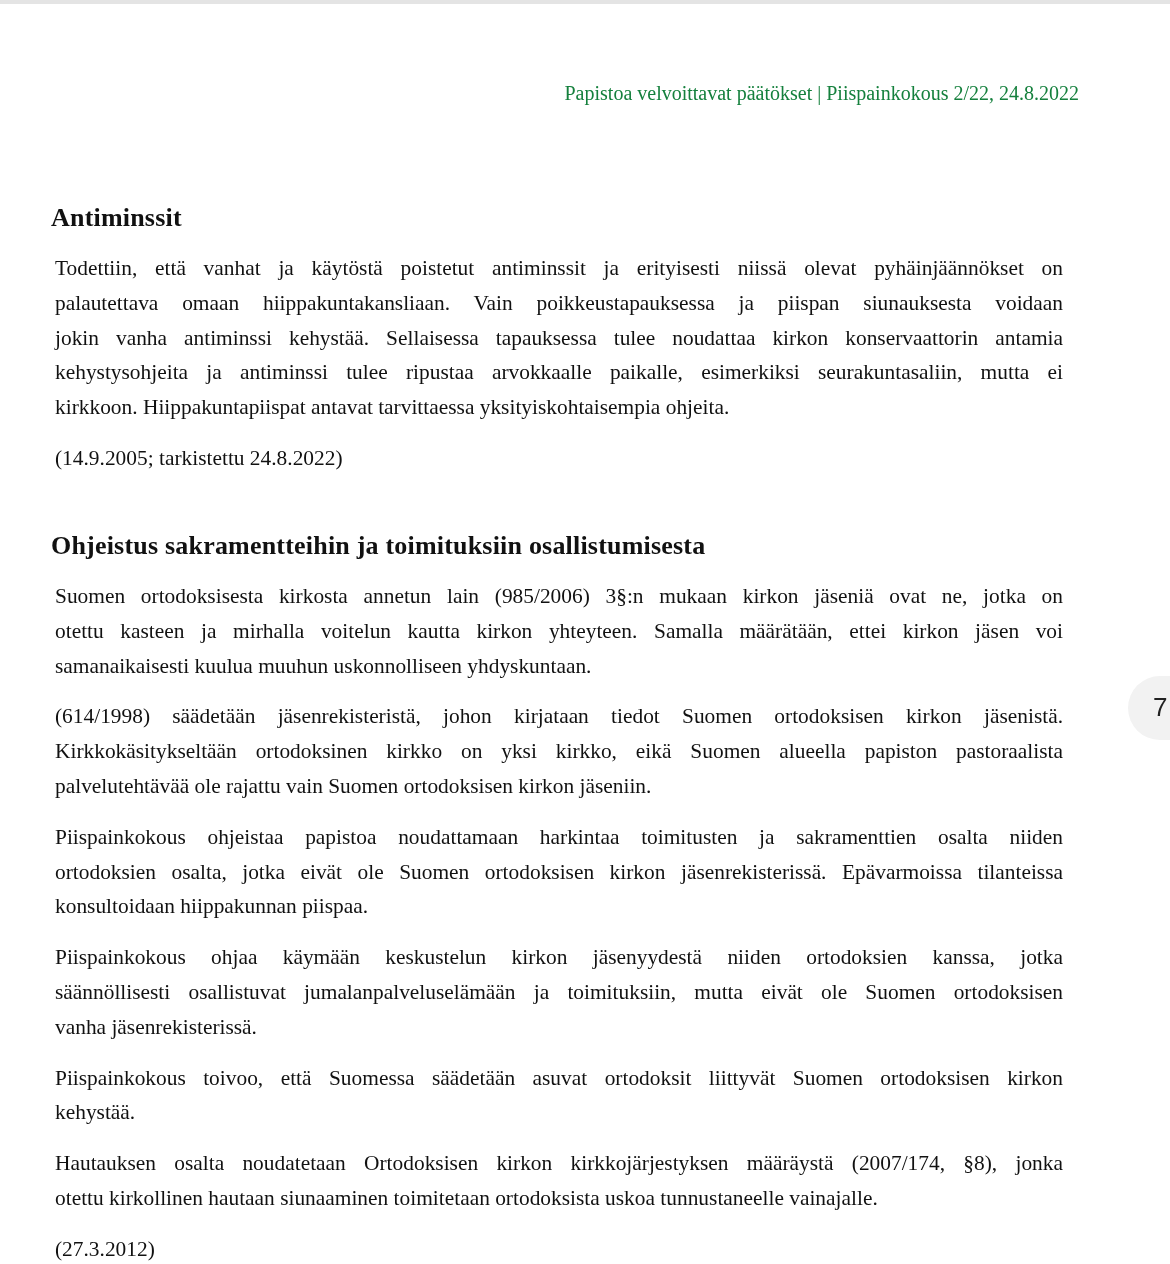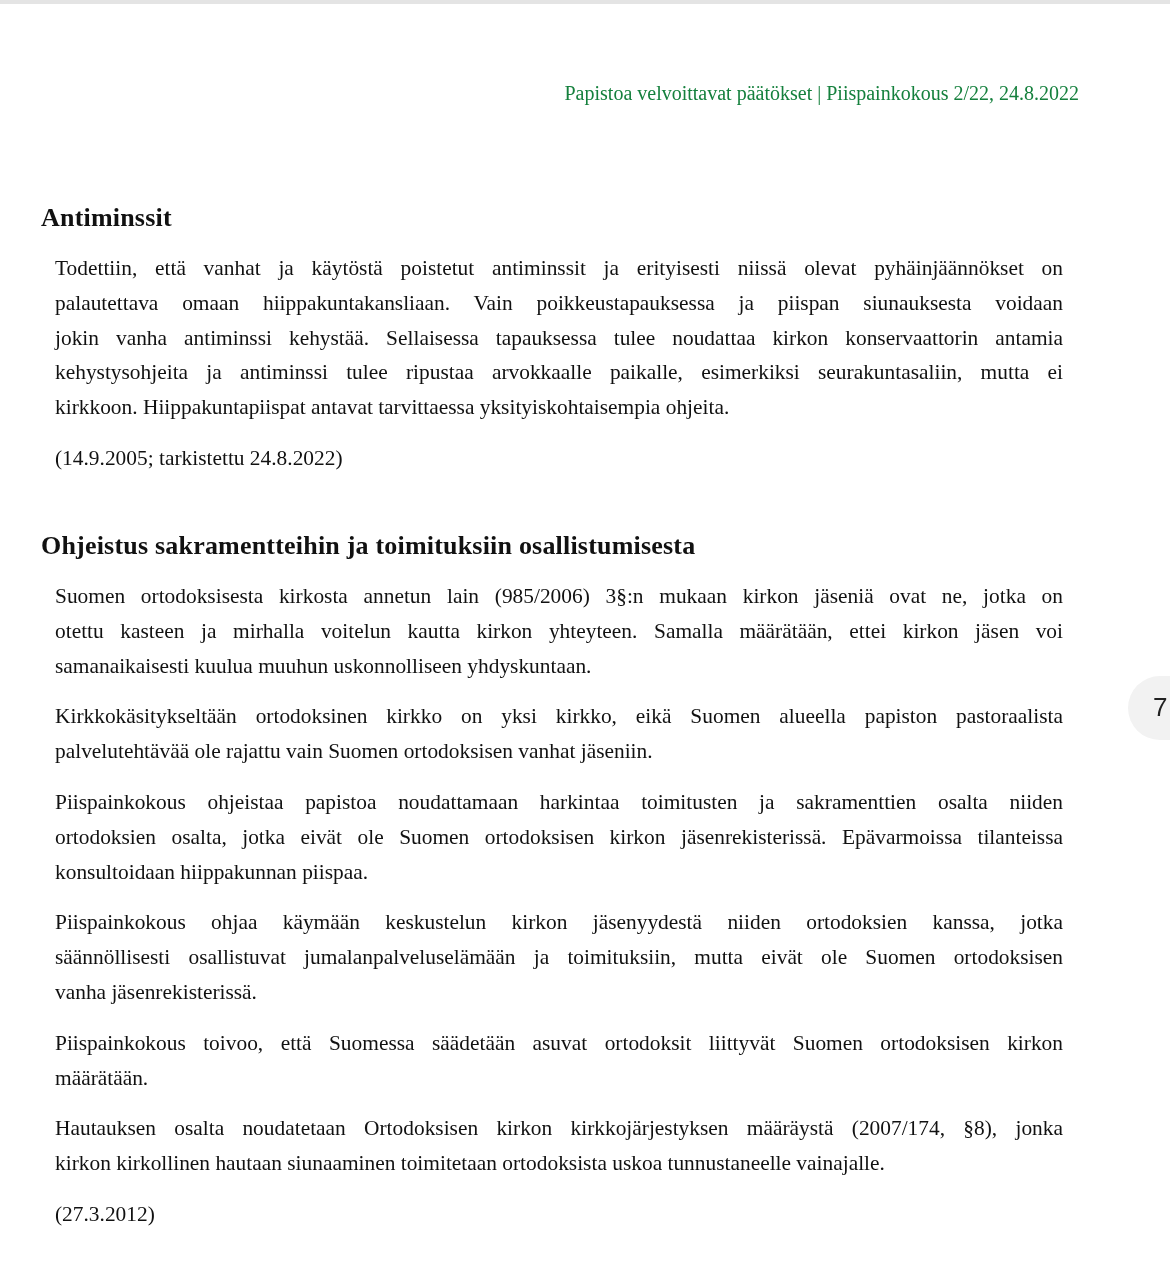--- a/index.html
+++ b/index.html
@@ -10,21 +10,21 @@
   }
   .topbar { position: absolute; left: 0; top: 0; width: 1170px; height: 4px; background: #e4e4e4; }
   .running-header {
     position: absolute; right: 91px; top: 80px;
     font-size: 20px; line-height: 26px; color: #15803d; white-space: nowrap;
   }
   .section { position: absolute; left: 39px; width: 1040px; }
   .sec1 { top: 201px; }
   .sec2 { top: 529px; }
   .heading {
-    font-size: 26px; font-weight: bold; line-height: 34px; margin: 0 0 4px 2px; color: #111;
+    font-size: 26px; font-weight: bold; line-height: 34px; margin: 0 0 4px 12px; color: #111;
     letter-spacing: 0.2px;
   }
   .para { margin: 16px; }
   .line {
     display: block; font-size: 21.4px; line-height: 34.8px; height: 34.8px;
     text-align: justify; text-align-last: justify; white-space: nowrap; overflow: visible;
   }
   .line.last { text-align-last: left; }
   .page-tab {
     position: absolute; left: 1128px; top: 676px; width: 80px; height: 64px;
@@ -60,40 +60,41 @@
 
 <div class="section sec2">
   <h2 class="heading">Ohjeistus sakramentteihin ja toimituksiin osallistumisesta</h2>
   <div class="section-body">
       <p class="para">
         <span class="line">Suomen ortodoksisesta kirkosta annetun lain (985/2006) 3§:n mukaan kirkon jäseniä ovat ne, jotka on</span>
         <span class="line">otettu kasteen ja mirhalla voitelun kautta kirkon yhteyteen. Samalla määrätään, ettei kirkon jäsen voi</span>
         <span class="line last">samanaikaisesti kuulua muuhun uskonnolliseen yhdyskuntaan.</span>
       </p>
       <p class="para">
+        <span class="line">(614/1998) säädetään jäsenrekisteristä, johon kirjataan tiedot Suomen ortodoksisen kirkon jäsenistä.</span>
         <span class="line">Kirkkokäsitykseltään ortodoksinen kirkko on yksi kirkko, eikä Suomen alueella papiston pastoraalista</span>
-        <span class="line last">palvelutehtävää ole rajattu vain Suomen ortodoksisen vanhat jäseniin.</span>
+        <span class="line last">palvelutehtävää ole rajattu vain Suomen ortodoksisen kirkon jäseniin.</span>
       </p>
       <p class="para">
         <span class="line">Piispainkokous ohjeistaa papistoa noudattamaan harkintaa toimitusten ja sakramenttien osalta niiden</span>
         <span class="line">ortodoksien osalta, jotka eivät ole Suomen ortodoksisen kirkon jäsenrekisterissä. Epävarmoissa tilanteissa</span>
         <span class="line last">konsultoidaan hiippakunnan piispaa.</span>
       </p>
       <p class="para">
         <span class="line">Piispainkokous ohjaa käymään keskustelun kirkon jäsenyydestä niiden ortodoksien kanssa, jotka</span>
         <span class="line">säännöllisesti osallistuvat jumalanpalveluselämään ja toimituksiin, mutta eivät ole Suomen ortodoksisen</span>
         <span class="line last">vanha jäsenrekisterissä.</span>
       </p>
       <p class="para">
         <span class="line">Piispainkokous toivoo, että Suomessa säädetään asuvat ortodoksit liittyvät Suomen ortodoksisen kirkon</span>
-        <span class="line last">määrätään.</span>
+        <span class="line last">kehystää.</span>
       </p>
       <p class="para">
         <span class="line">Hautauksen osalta noudatetaan Ortodoksisen kirkon kirkkojärjestyksen määräystä (2007/174, §8), jonka</span>
-        <span class="line last">kirkon kirkollinen hautaan siunaaminen toimitetaan ortodoksista uskoa tunnustaneelle vainajalle.</span>
+        <span class="line last">otettu kirkollinen hautaan siunaaminen toimitetaan ortodoksista uskoa tunnustaneelle vainajalle.</span>
       </p>
       <p class="para">
         <span class="line last">(27.3.2012)</span>
       </p>
     </div>
 </div>
 
 <div class="page-tab"></div>
 <div class="page-num">7</div>
 

